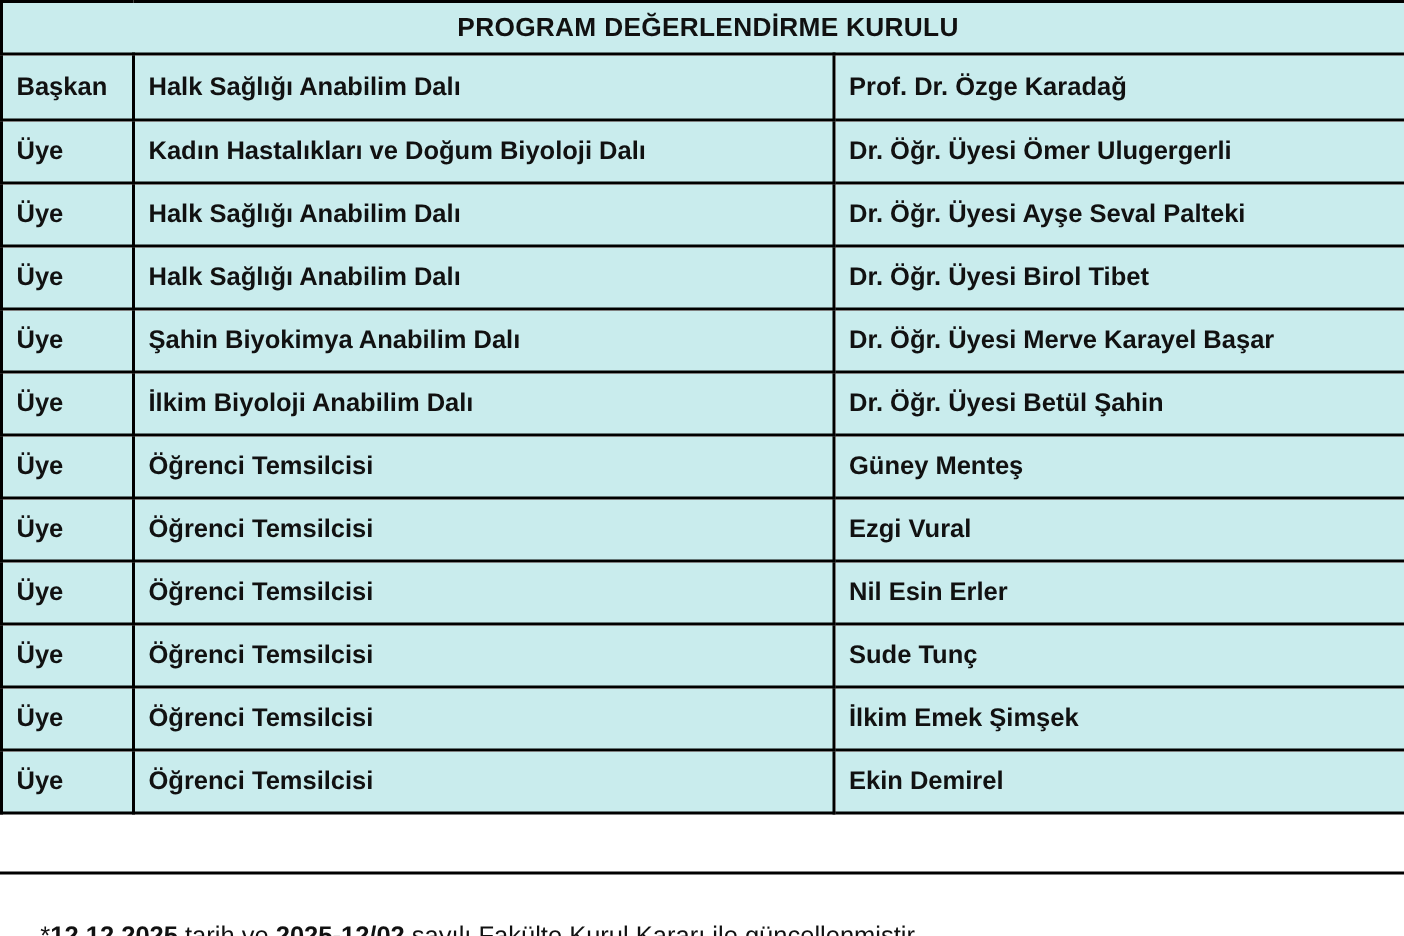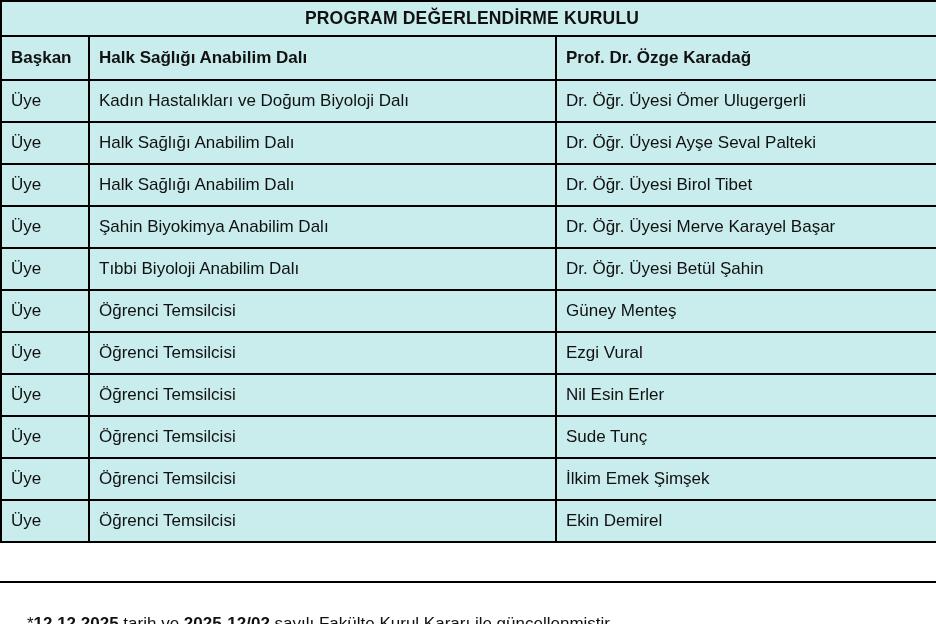--- a/index.html
+++ b/index.html
@@ -19,21 +19,21 @@
   }
   table.committee {
     border-collapse: collapse;
     table-layout: fixed;
     width: 942px; 
   }
   table.committee td, table.committee th {
     background: #c9eced;
     border: 2px solid #000000;
     font-size: 17px;
-    font-weight: 400;
+    font-weight: 700;
     padding: 0 0 0 9px;
     text-align: left;
     vertical-align: middle;
     white-space: nowrap;
     overflow: hidden;
   }
   tr.title-row th {
     height: 33px;
     text-align: center;
     font-weight: 700;
@@ -102,21 +102,21 @@
       <td>Halk Sağlığı Anabilim Dalı</td>
       <td>Dr. Öğr. Üyesi Birol Tibet</td>
     </tr>
         <tr class="data-row">
       <td>Üye</td>
       <td>Şahin Biyokimya Anabilim Dalı</td>
       <td>Dr. Öğr. Üyesi Merve Karayel Başar</td>
     </tr>
         <tr class="data-row">
       <td>Üye</td>
-      <td>Tıbbi Biyoloji Anabilim Dalı</td>
+      <td>İlkim Biyoloji Anabilim Dalı</td>
       <td>Dr. Öğr. Üyesi Betül Şahin</td>
     </tr>
         <tr class="data-row">
       <td>Üye</td>
       <td>Öğrenci Temsilcisi</td>
       <td>Güney Menteş</td>
     </tr>
         <tr class="data-row">
       <td>Üye</td>
       <td>Öğrenci Temsilcisi</td>

